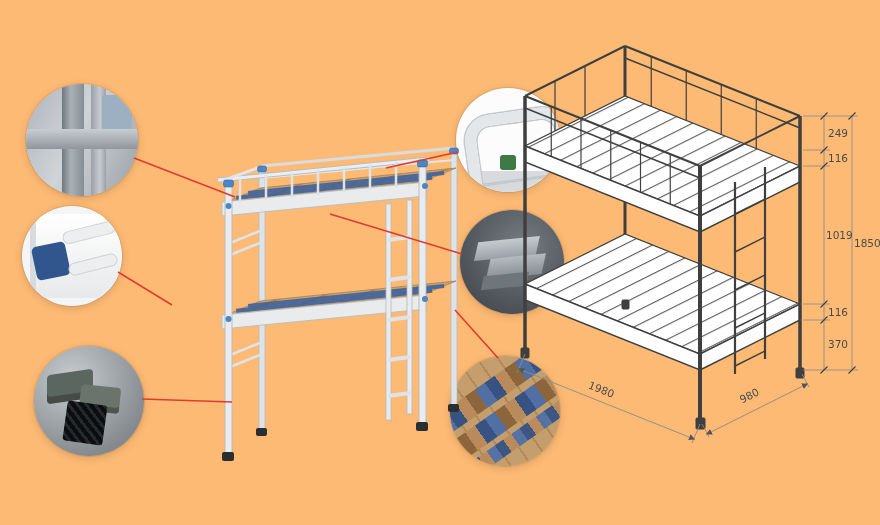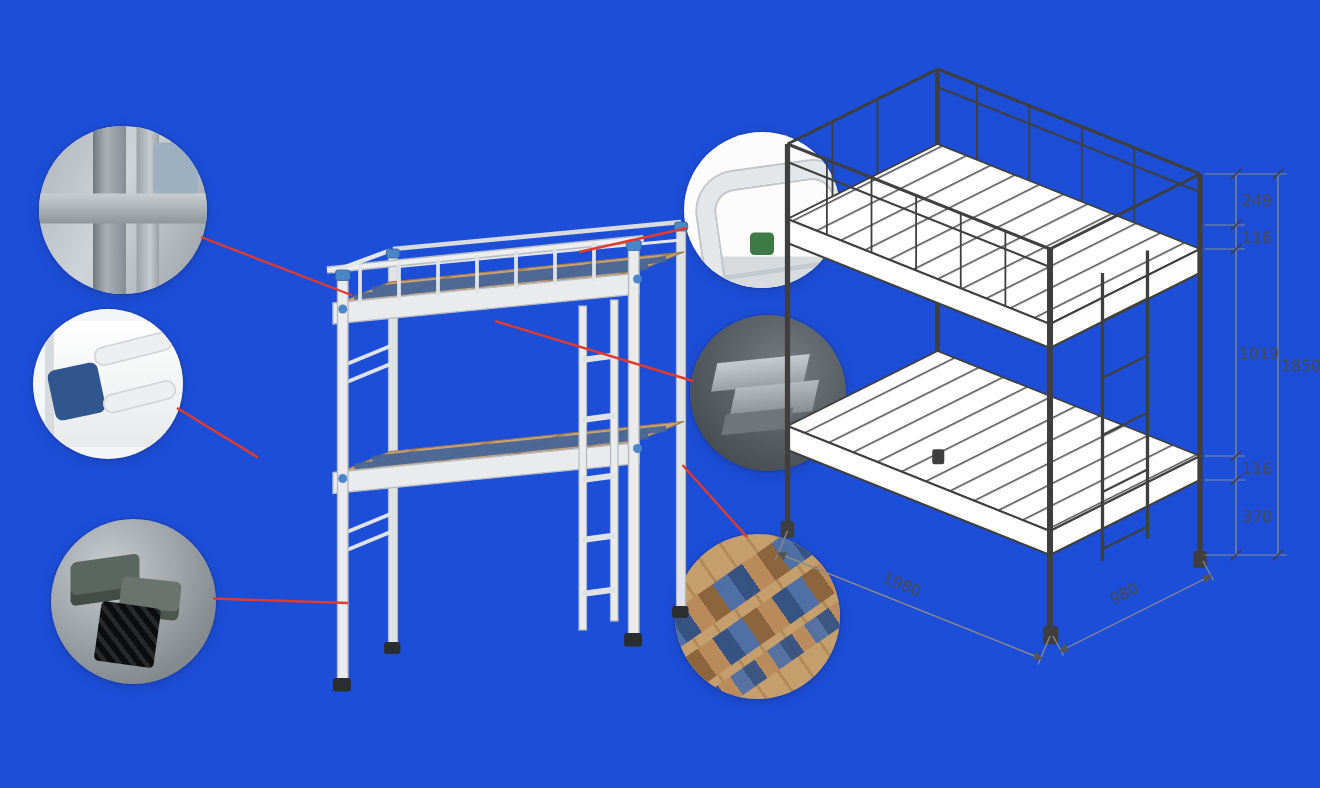--- a/index.html
+++ b/index.html
@@ -1,17 +1,17 @@
 <!DOCTYPE html>
 <html><head>
 <meta charset="utf-8">
 <style>
   html,body{margin:0;padding:0;background:#ffffff;}
   .canvas{
-    position:relative;width:880px;height:525px;background:#1d4ed8;overflow:hidden;
+    position:relative;width:880px;height:525px;background:#fdba74;overflow:hidden;
     font-family:"DejaVu Sans",sans-serif;
   }
   svg{display:block;}
   .abs{position:absolute;}
   
   .callout{
     position:absolute;border-radius:50%;overflow:hidden;
     box-shadow:0 0 0 1px rgba(0,0,0,0.08), 0 2px 8px rgba(0,0,0,0.15);
     background:#f2f3f4;
   }

